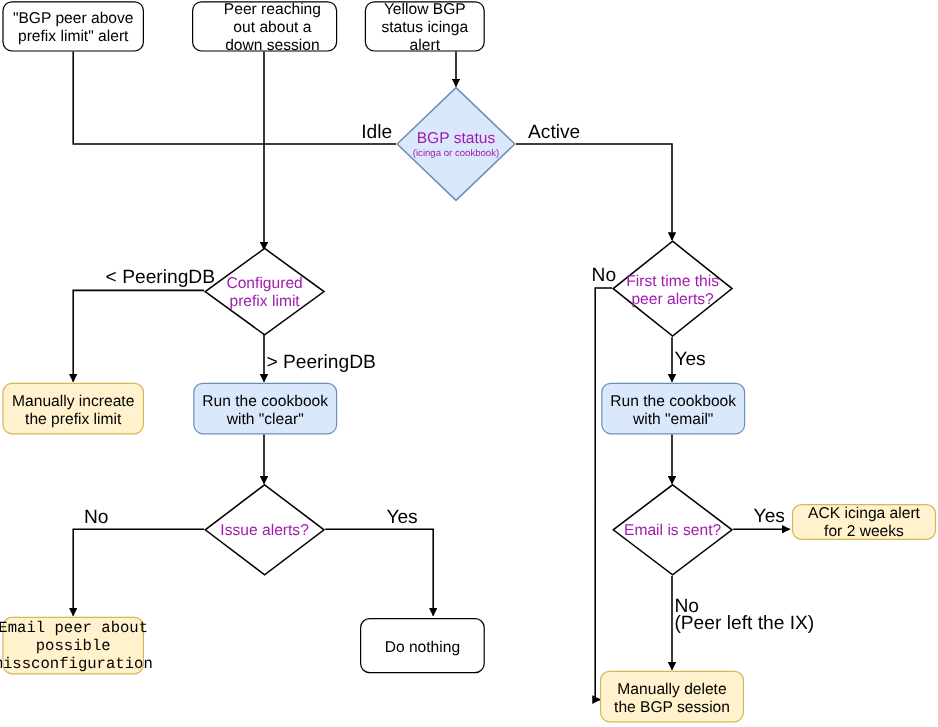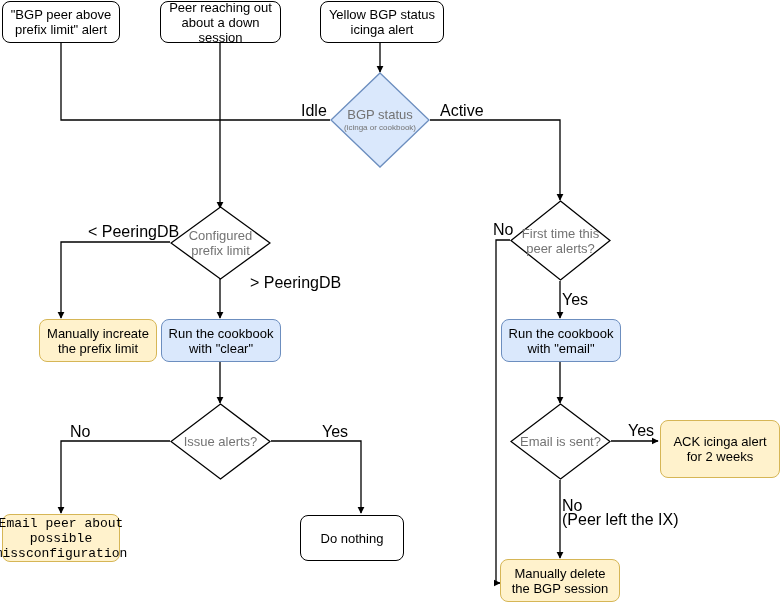--- a/index.html
+++ b/index.html
@@ -54,21 +54,21 @@
     border-color: #d6b656;
   }
   .diamond {
     position: absolute;
     display: flex;
     align-items: center;
     justify-content: center;
     text-align: center;
     font-size: 13px;
     line-height: 15px;
-    color: #737373;
+    color: #a21caf;
   }
   .diamond .dshape {
     position: absolute;
     left: 0;
     top: 0;
     width: 100%;
     height: 100%;
   }
   .diamond .dlabel {
     position: relative;
@@ -130,46 +130,46 @@
       <path d="M 611 441 L 658 441" marker-end="url(#arrow)"></path>
 
       <path d="M 560 480 L 560 558" marker-end="url(#arrow)"></path>
     </g>
   </svg>
 
   <div class="node terminal" style="left:2px; top:1px; width:118px; height:42px;">
     <span>"BGP peer above prefix limit" alert</span>
   </div>
 
-  <div class="node terminal" style="left:160px; top:1px; width:121px; height:42px;">
+  <div class="node terminal" style="left:160px; top:1px; width:121px; height:42px;padding-left:17px;">
     <span>Peer reaching out about a down session</span>
   </div>
 
-  <div class="node terminal" style="left:320px; top:1px; width:124px; height:42px;">
+  <div class="node terminal" style="left:304px; top:1px; width:100px; height:42px;">
     <span>Yellow BGP status icinga alert</span>
   </div>
 
   <div class="diamond" style="left:330px; top:72px; width:100px; height:96px;">
     <svg class="dshape" viewBox="0 0 100 96" preserveAspectRatio="none">
       <polygon points="50,1 99,48 50,95 1,48" fill="#dae8fc" stroke="#6c8ebf" stroke-width="1.3"></polygon>
     </svg>
     <span class="dlabel">
       <span>BGP status</span>
       <span class="dsub">(icinga or cookbook)</span>
     </span>
   </div>
 
   <div class="diamond" style="left:170px; top:206px; width:101px; height:74px;">
     <svg class="dshape" viewBox="0 0 101 74" preserveAspectRatio="none">
       <polygon points="50.5,1 100,37 50.5,73 1,37" fill="#ffffff" stroke="#000000" stroke-width="1.3"></polygon>
     </svg>
     <span class="dlabel" style="white-space:normal; width:80px;">Configured prefix limit</span>
   </div>
 
-  <div class="node action-yellow" style="left:2px; top:319px; width:118px; height:43px;margin-left:37px;">
+  <div class="node action-yellow" style="left:2px; top:319px; width:118px; height:43px;">
     <span>Manually increate the prefix limit</span>
   </div>
 
   <div class="node action-blue" style="left:161px; top:319px; width:120px; height:43px;">
     <span>Run the cookbook with "clear"</span>
   </div>
 
   <div class="diamond" style="left:170px; top:403px; width:101px; height:77px;">
     <svg class="dshape" viewBox="0 0 101 77" preserveAspectRatio="none">
       <polygon points="50.5,1 100,38.5 50.5,76 1,38.5" fill="#ffffff" stroke="#000000" stroke-width="1.3"></polygon>
@@ -196,35 +196,35 @@
     <span>Run the cookbook with "email"</span>
   </div>
 
   <div class="diamond" style="left:510px; top:403px; width:101px; height:77px;justify-content:center;">
     <svg class="dshape" viewBox="0 0 101 77" preserveAspectRatio="none">
       <polygon points="50.5,1 100,38.5 50.5,76 1,38.5" fill="#ffffff" stroke="#000000" stroke-width="1.3"></polygon>
     </svg>
     <span class="dlabel">Email is sent?</span>
   </div>
 
-  <div class="node action-yellow" style="left:660px; top:420px; width:120px; height:58px;">
+  <div class="node action-yellow" style="left:660px; top:420px; width:120px; height:30px;">
     <span>ACK icinga alert for 2 weeks</span>
   </div>
 
   <div class="node action-yellow" style="left:500px; top:559px; width:120px; height:43px;">
     <span>Manually delete the BGP session</span>
   </div>
 
   <div class="edge-label" style="left:301px; top:104px;">Idle</div>
 
   <div class="edge-label" style="left:440px; top:104px;">Active</div>
 
   <div class="edge-label" style="left:88px; top:225px;">&lt; PeeringDB</div>
 
-  <div class="edge-label" style="left:222px; top:276px;padding-left:28px;">&gt; PeeringDB</div>
+  <div class="edge-label" style="left:222px; top:296px;">&gt; PeeringDB</div>
 
   <div class="edge-label" style="left:70px; top:425px;">No</div>
 
   <div class="edge-label" style="left:322px; top:425px;">Yes</div>
 
   <div class="edge-label" style="left:493px; top:223px;">No</div>
 
   <div class="edge-label" style="left:562px; top:293px;">Yes</div>
 
   <div class="edge-label" style="left:628px; top:424px;">Yes</div>

